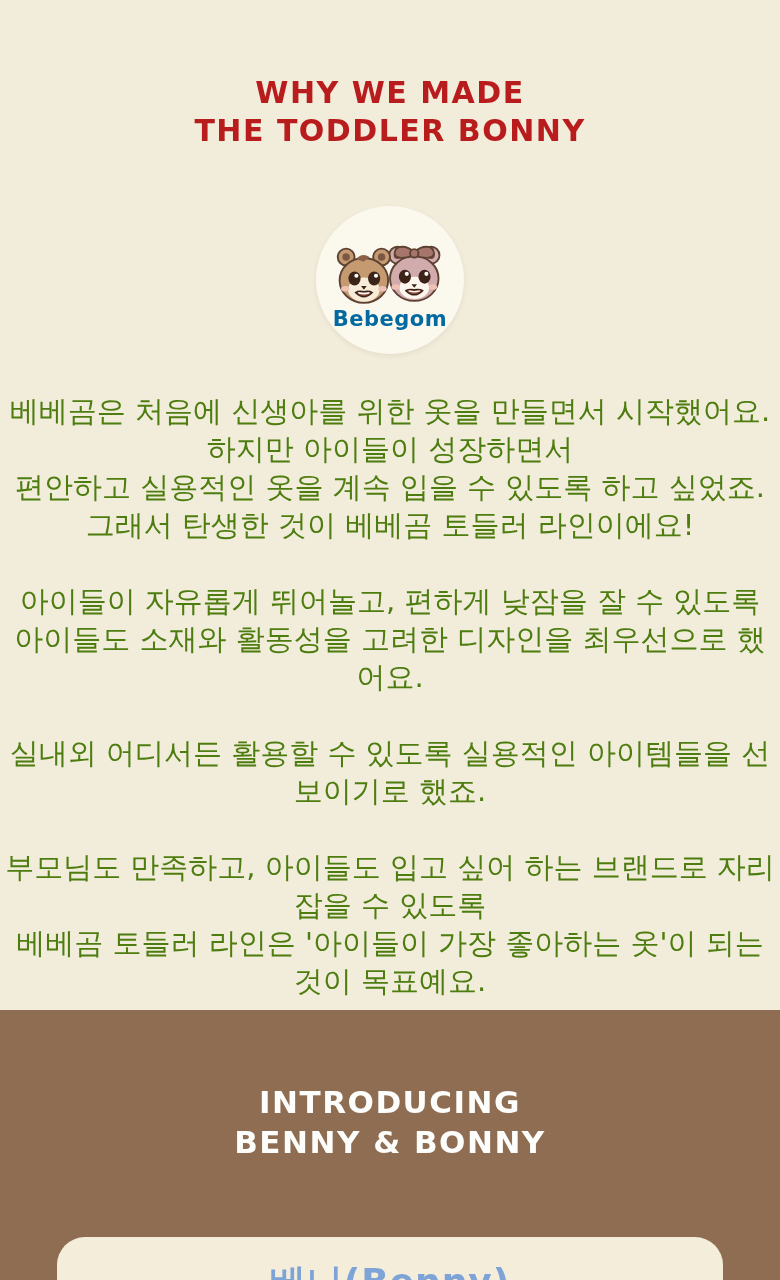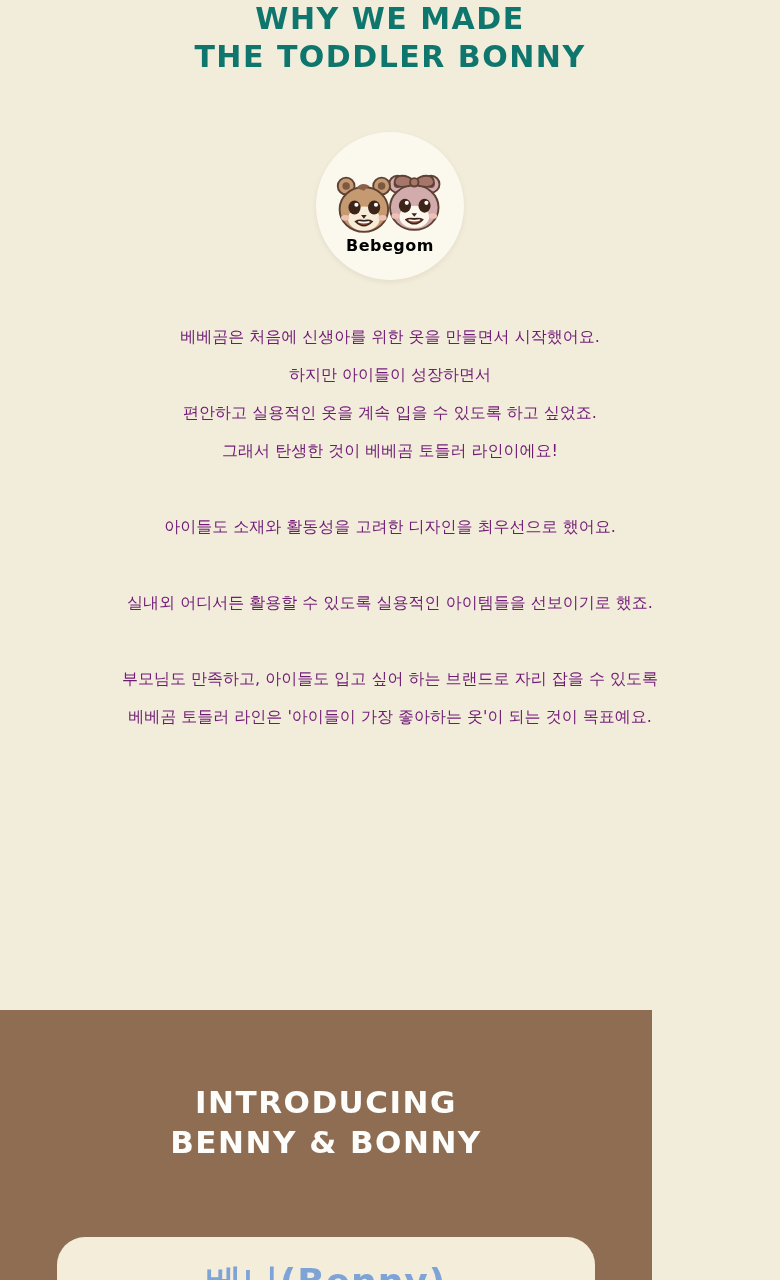--- a/index.html
+++ b/index.html
@@ -19,61 +19,62 @@
   
   .intro-section {
     position: absolute;
     top: 0; left: 0;
     width: 780px;
     height: 1010px;
     background: #f2ecdb;
     text-align: center;
   }
   .intro-title {
+    padding-top: 74px;
     font-size: 30px;
     line-height: 38px;
     font-weight: 800;
     letter-spacing: 1.5px;
-    color: #0f766e;
+    color: #b91c1c;
   }
   .logo-badge {
     width: 148px;
     height: 148px;
     margin: 56px auto 0 auto;
     background: #fbf8ed;
     border-radius: 50%;
     box-shadow: 0 2px 5px rgba(120,95,60,0.10);
     display: flex;
     flex-direction: column;
     align-items: center;
     justify-content: center;
   }
   .logo-badge svg { display: block; margin-top: 10px; }
   .brand-name {
     margin-top: 2px;
-    font-size: 16px;
+    font-size: 21px;
     font-weight: 800;
     letter-spacing: 0.5px;
-    color: #000000;
+    color: #0369a1;
   }
   .intro-body {
     margin-top: 36px;
-    font-size: 16px;
+    font-size: 29px;
     line-height: 38px;
-    color: #701a75;
+    color: #4d7c0f;
     font-weight: 400;
   }
   .intro-body p { margin-bottom: 38px; }
   .intro-body p:last-child { margin-bottom: 0; }
 
   
   .benny-section {
     position: absolute;
     top: 1010px; left: 0;
-    width: 652px;
+    width: 780px;
     height: 270px;
     background: #8e6d52;
     text-align: center;
   }
   .benny-title {
     padding-top: 72px;
     font-size: 31px;
     line-height: 40px;
     font-weight: 800;
     letter-spacing: 1.5px;
@@ -161,20 +162,21 @@
     <div class="intro-body">
       <p>
         </p>
         <div>베베곰은 처음에 신생아를 위한 옷을 만들면서 시작했어요.</div>
         <div>하지만 아이들이 성장하면서</div>
         <div>편안하고 실용적인 옷을 계속 입을 수 있도록 하고 싶었죠.</div>
         <div>그래서 탄생한 것이 베베곰 토들러 라인이에요!</div>
       <p></p>
       <p>
         </p>
+        <div>아이들이 자유롭게 뛰어놀고, 편하게 낮잠을 잘 수 있도록</div>
         <div>아이들도 소재와 활동성을 고려한 디자인을 최우선으로 했어요.</div>
       <p></p>
       <p>
         </p>
         <div>실내외 어디서든 활용할 수 있도록 실용적인 아이템들을 선보이기로 했죠.</div>
       <p></p>
       <p>
         </p>
         <div>부모님도 만족하고, 아이들도 입고 싶어 하는 브랜드로 자리 잡을 수 있도록</div>
         <div>베베곰 토들러 라인은 '아이들이 가장 좋아하는 옷'이 되는 것이 목표예요.</div>

